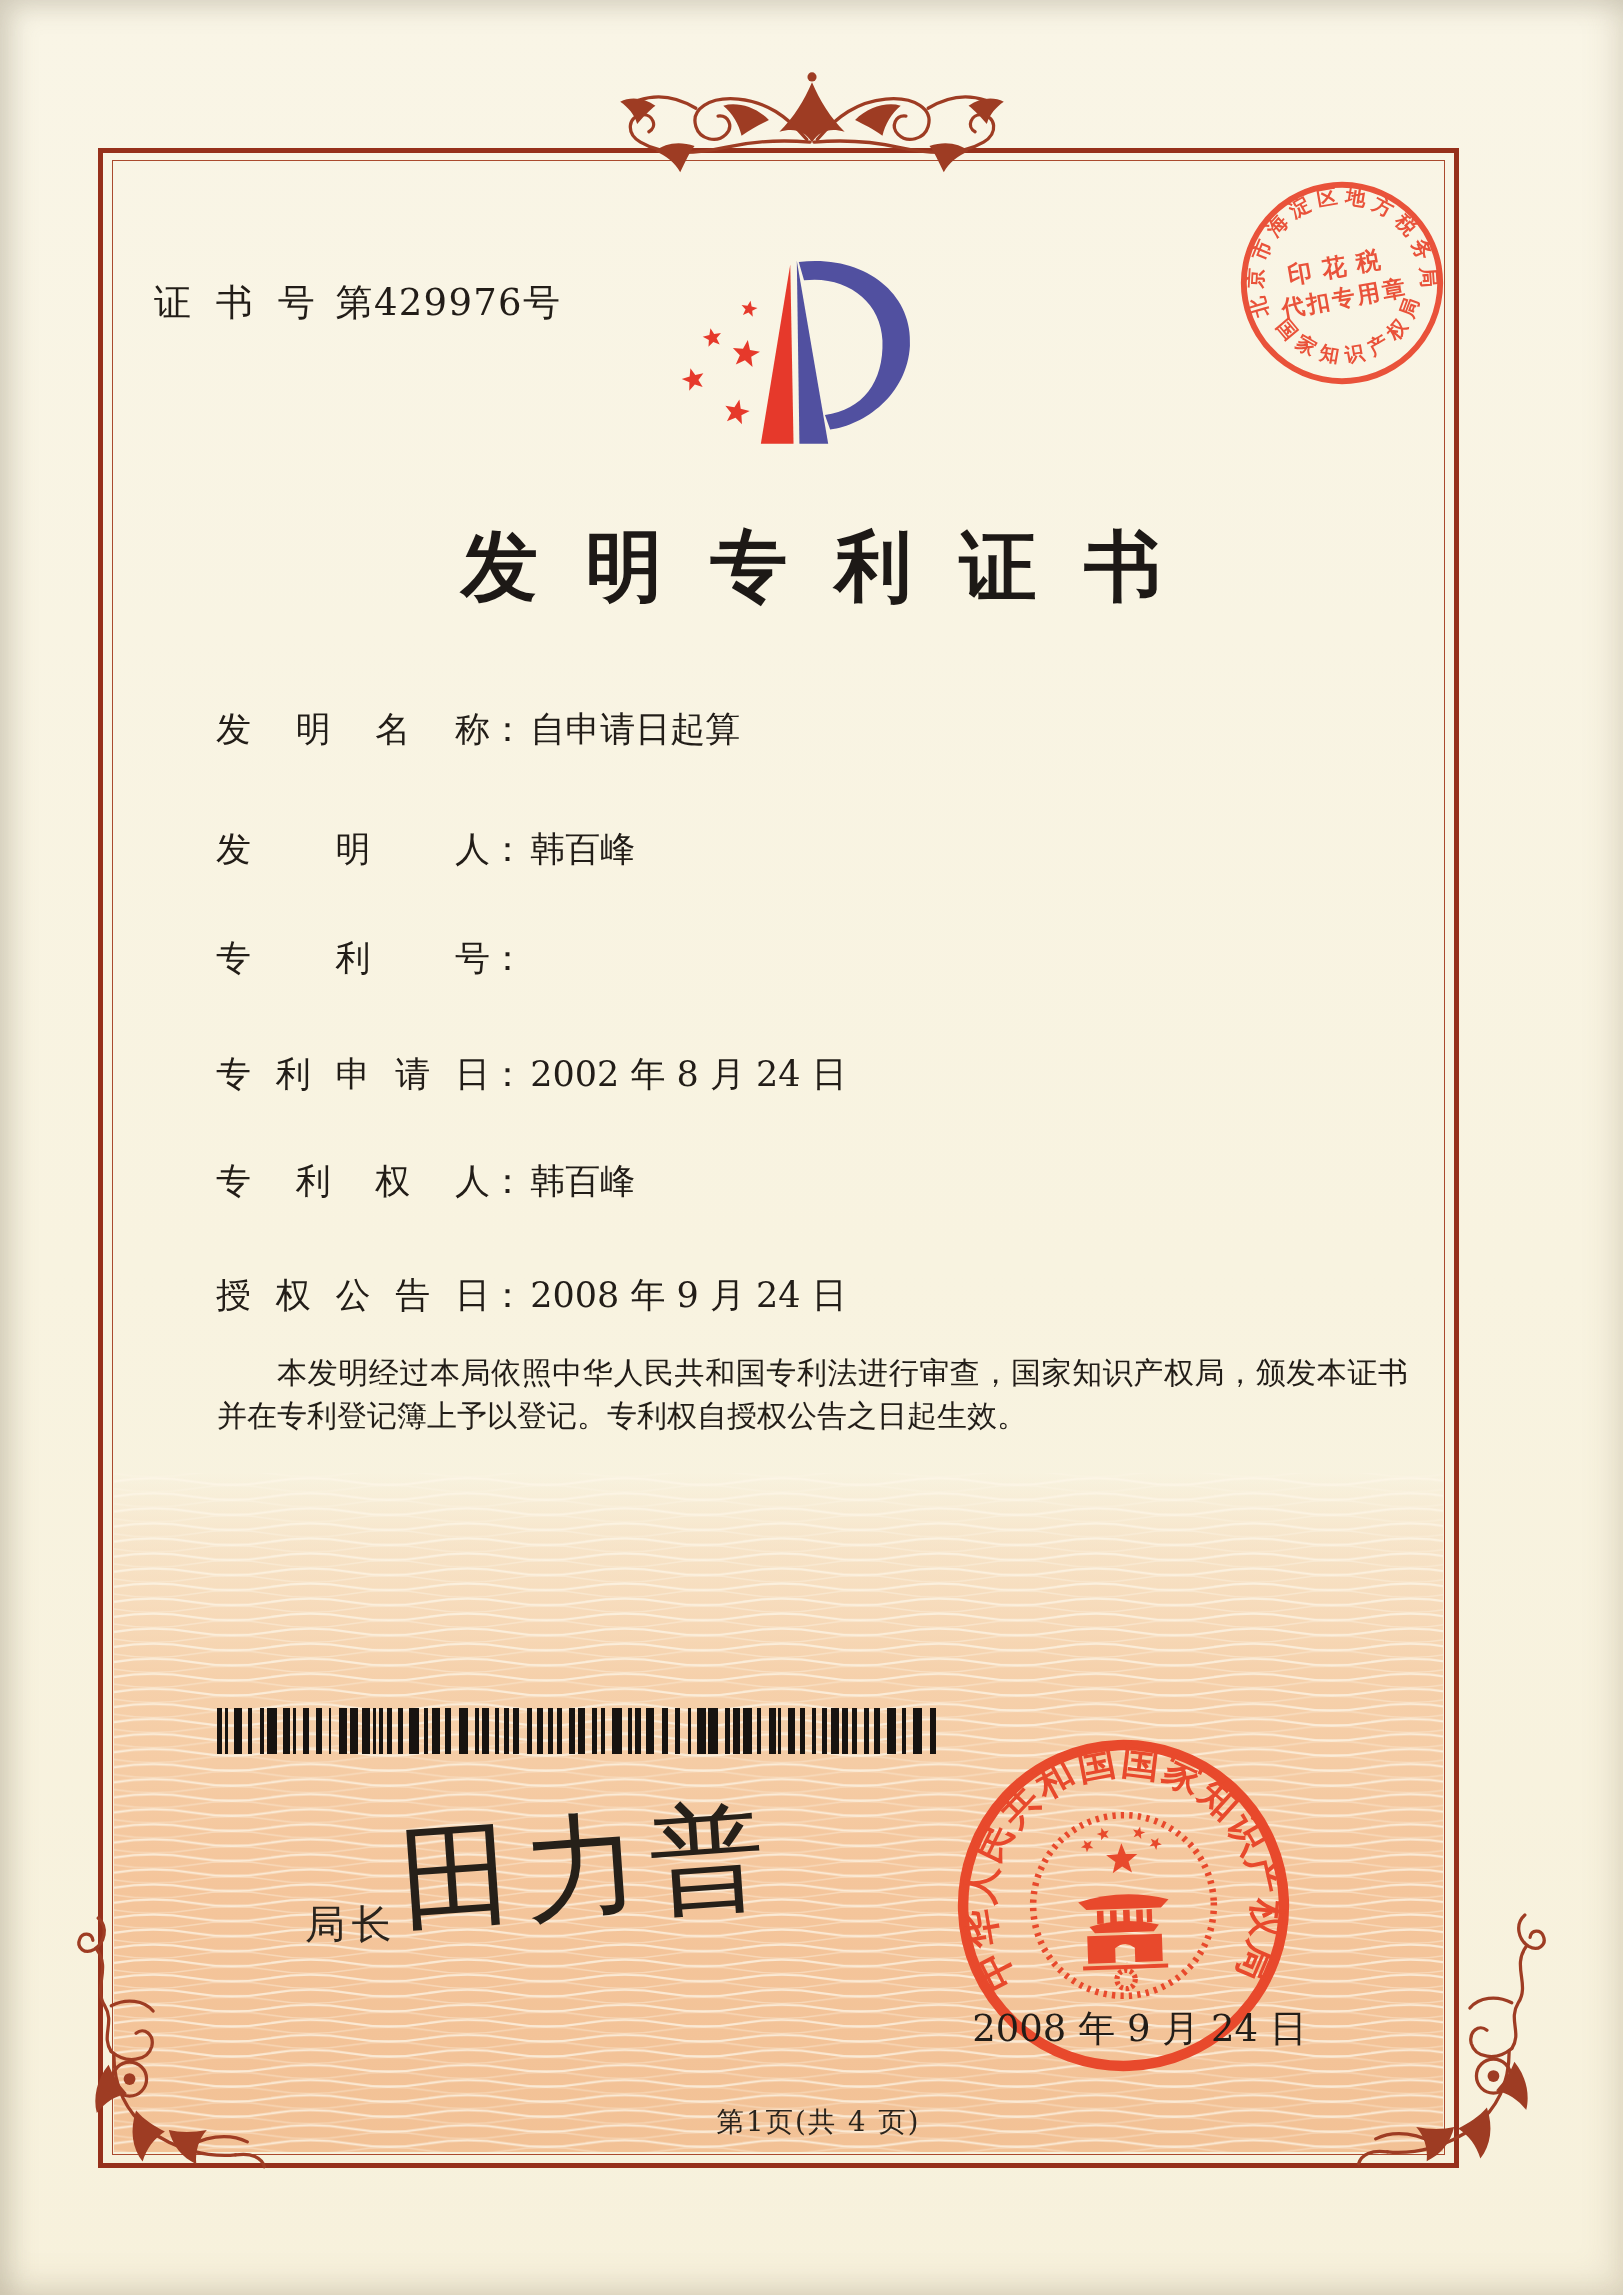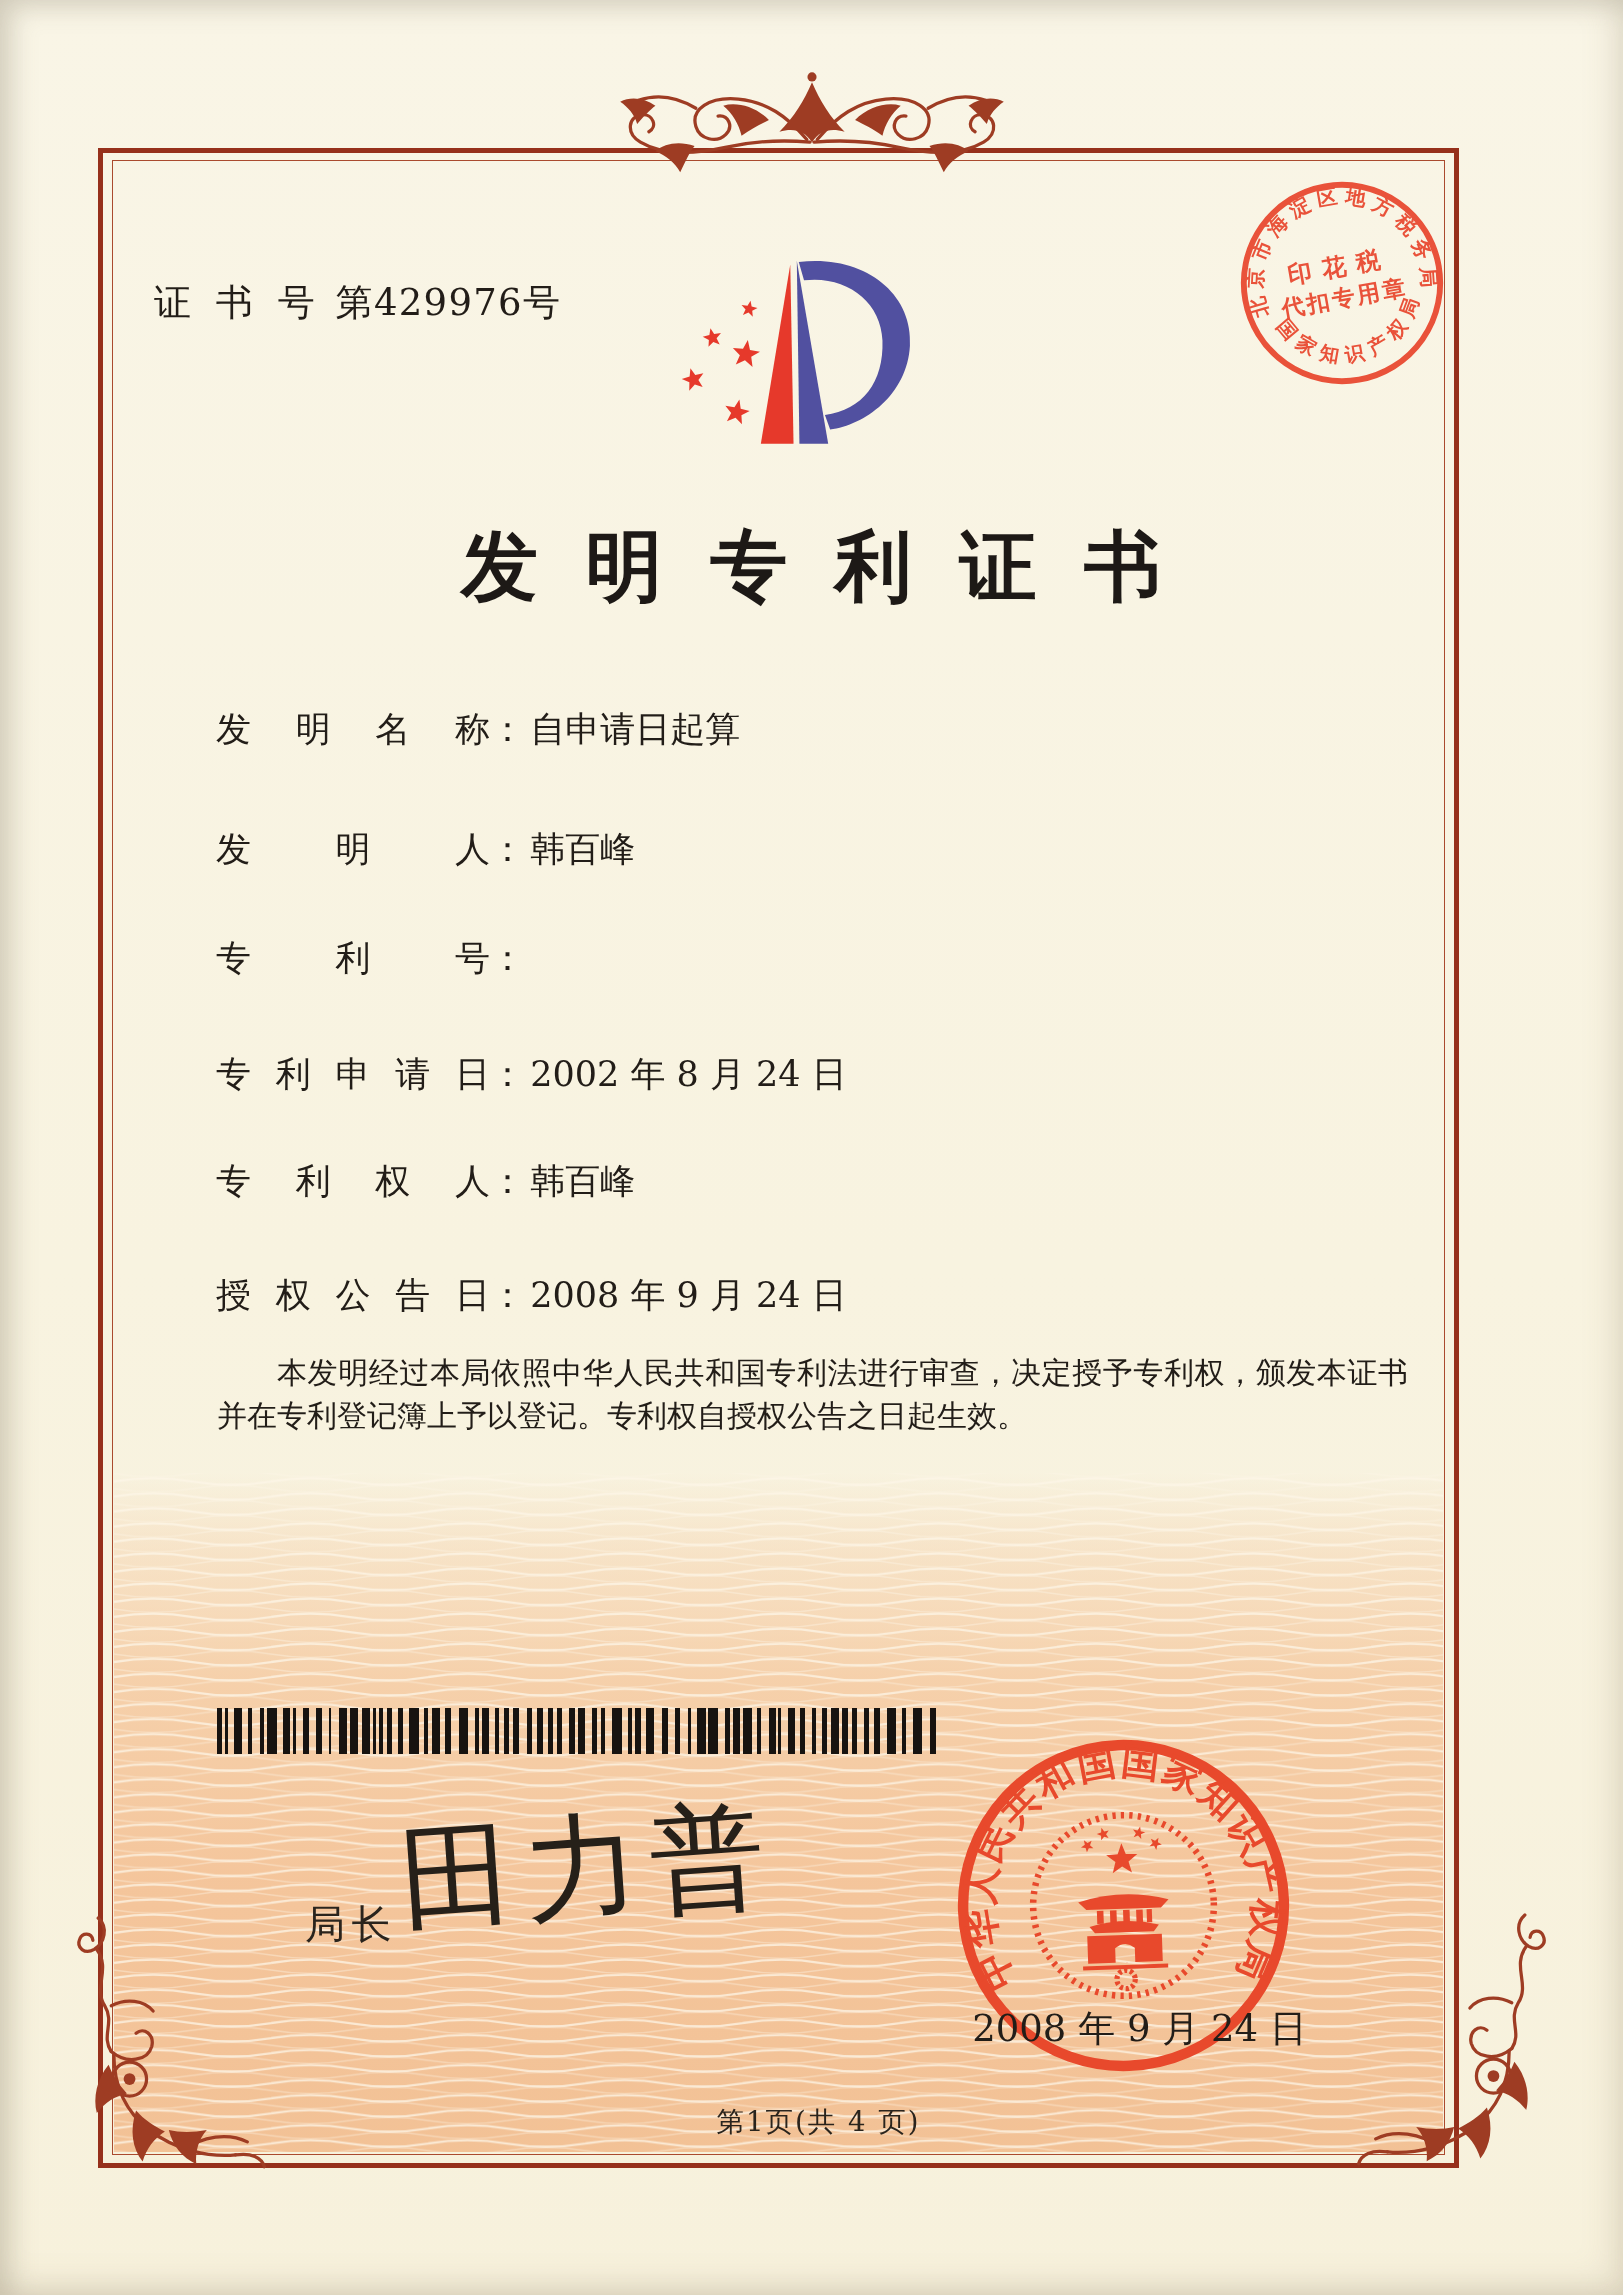--- a/index.html
+++ b/index.html
@@ -218,21 +218,21 @@
         <span>权</span>
         <span>公</span>
         <span>告</span>
         <span>日</span>
       </span>
       <span class="colon">：</span>
     <span class="fvalue">2008 年 9 月 24 日</span>
   </div>
 
   <div class="abs body-text">
-    <p>本发明经过本局依照中华人民共和国专利法进行审查，决定授予专利权，颁发本证书并在专利登记簿上予以登记。专利权自授权公告之日起生效。</p>
+    <p>本发明经过本局依照中华人民共和国专利法进行审查，国家知识产权局，颁发本证书并在专利登记簿上予以登记。专利权自授权公告之日起生效。</p>
   </div>
 
   <div class="abs barcode">
       <div style="width:4.6px;background:#171310"></div>
       <div style="width:3.9px"></div>
       <div style="width:2.6px;background:#171310"></div>
       <div style="width:5.9px"></div>
       <div style="width:7.9px;background:#171310"></div>
       <div style="width:5.9px"></div>
       <div style="width:4.6px;background:#171310"></div>

